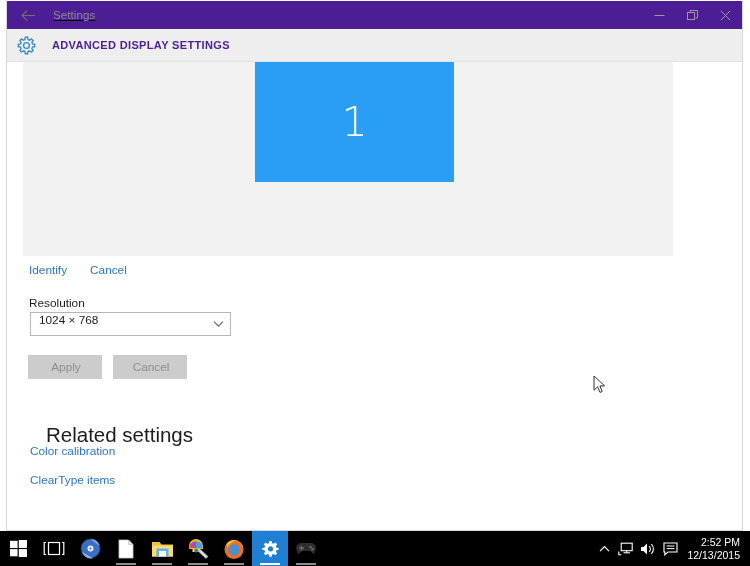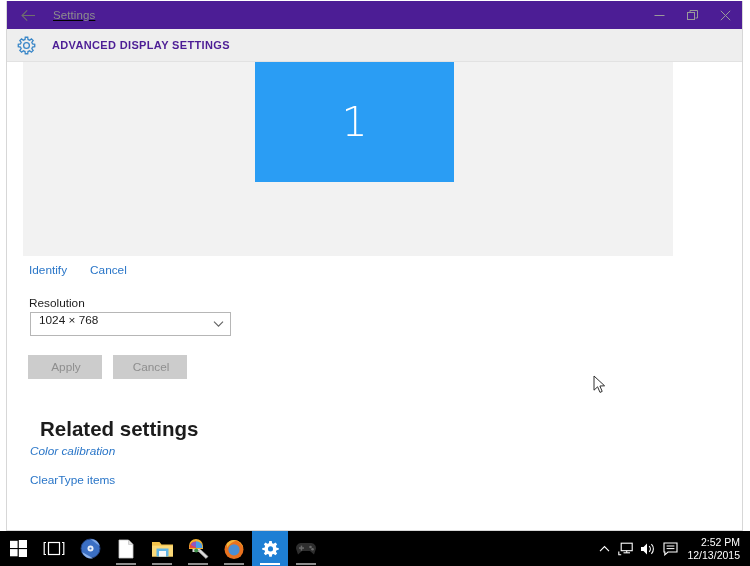--- a/index.html
+++ b/index.html
@@ -210,31 +210,31 @@
     cursor: default;
     padding-left: 8px;
   }
 
   .related-heading {
     position: absolute;
     left: 23px;
     top: 345px;
     font-size: 20.5px;
     color: #1c1c1c;
-    font-weight: bold;
-    margin: 10px;
+    font-weight: normal;
+    margin: 16px;
     font-family: "Liberation Sans", sans-serif;
     text-align: center;
   }
   .related-link {
     position: absolute;
     left: 23px;
     font-size: 11.8px;
   }
-  .rl-0 { top: 382px; font-style: italic; }
+  .rl-0 { top: 382px; }
   .rl-1 { top: 411px; }
   .rl-2 { top: 440px; }
 
   
   #cursor {
     position: absolute;
     left: 593px;
     top: 375px;
     width: 14px;
     height: 20px;

